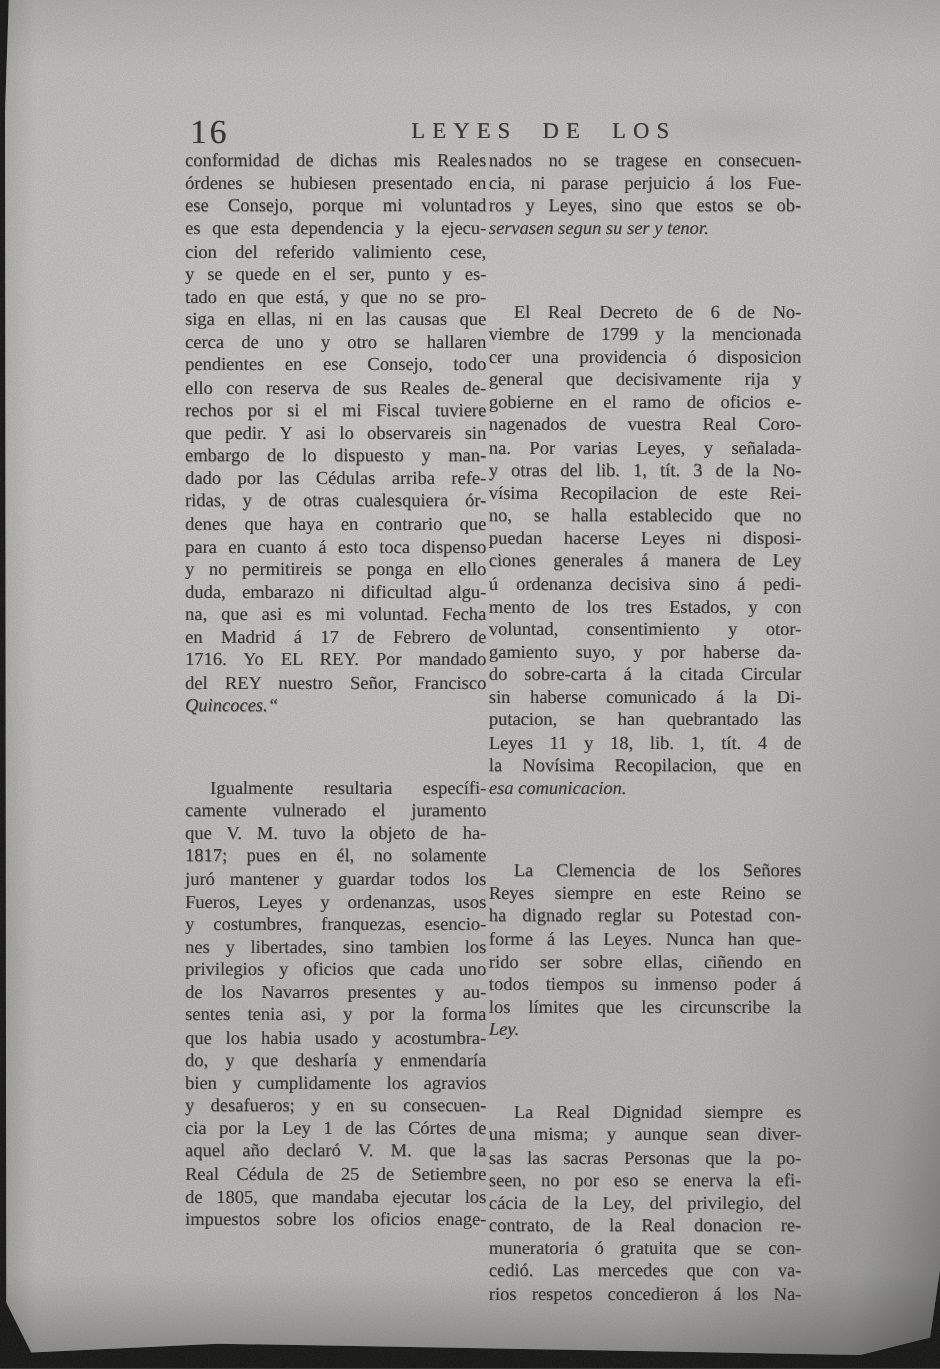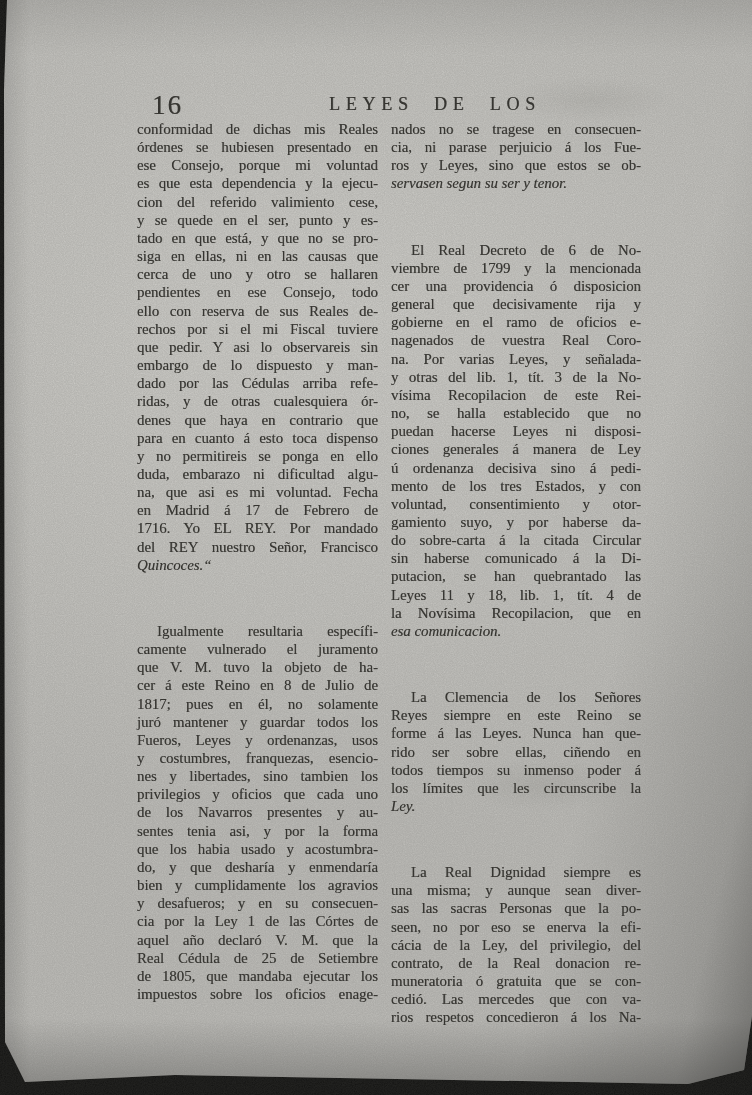--- a/index.html
+++ b/index.html
@@ -36,21 +36,21 @@
     letter-spacing:0.32em;word-spacing:0.55em;
     text-shadow:0.4px 0.4px 0.5px rgba(43,42,38,0.55);
     white-space:nowrap;
   }
   .col{
     position:absolute;top:120px;
     font-size:14.8px;line-height:18.15px;
     color:#2b2a26;
     text-shadow:0.35px 0.35px 0.45px rgba(43,42,38,0.50);
   }
-  .col-left{left:137px;width:241px;}
+  .col-left{left:148px;width:241px;}
   .col-right{left:391px;width:250px;}
   .line{text-align:justify;text-align-last:justify;white-space:normal;}
   .line.indent{text-indent:20px;margin-top:48px;}
   .line.flush{text-align-last:left;font-style:italic;}
   .grain{position:absolute;inset:0;pointer-events:none;}
   .smudge{
     position:absolute;pointer-events:none;
     background:radial-gradient(closest-side, rgba(90,88,82,0.10), rgba(90,88,82,0) 75%);
   }
   .smudge.a{left:480px;top:70px;width:220px;height:60px;}
@@ -89,21 +89,20 @@
         <div class="line">y no permitireis se ponga en ello</div>
         <div class="line">duda, embarazo ni dificultad algu-</div>
         <div class="line">na, que asi es mi voluntad. Fecha</div>
         <div class="line">en Madrid á 17 de Febrero de</div>
         <div class="line">1716. Yo EL REY. Por mandado</div>
         <div class="line">del REY nuestro Señor, Francisco</div>
         <div class="line flush">Quincoces.“</div>
         <div class="line indent">Igualmente resultaria específi-</div>
         <div class="line">camente vulnerado el juramento</div>
         <div class="line">que V. M. tuvo la objeto de ha-</div>
-        <div class="line">cer á este Reino en 8 de Julio de</div>
         <div class="line">1817; pues en él, no solamente</div>
         <div class="line">juró mantener y guardar todos los</div>
         <div class="line">Fueros, Leyes y ordenanzas, usos</div>
         <div class="line">y costumbres, franquezas, esencio-</div>
         <div class="line">nes y libertades, sino tambien los</div>
         <div class="line">privilegios y oficios que cada uno</div>
         <div class="line">de los Navarros presentes y au-</div>
         <div class="line">sentes tenia asi, y por la forma</div>
         <div class="line">que los habia usado y acostumbra-</div>
         <div class="line">do, y que desharía y enmendaría</div>
@@ -137,20 +136,21 @@
         <div class="line">voluntad, consentimiento y otor-</div>
         <div class="line">gamiento suyo, y por haberse da-</div>
         <div class="line">do sobre-carta á la citada Circular</div>
         <div class="line">sin haberse comunicado á la Di-</div>
         <div class="line">putacion, se han quebrantado las</div>
         <div class="line">Leyes 11 y 18, lib. 1, tít. 4 de</div>
         <div class="line">la Novísima Recopilacion, que en</div>
         <div class="line flush">esa comunicacion.</div>
         <div class="line indent">La Clemencia de los Señores</div>
         <div class="line">Reyes siempre en este Reino se</div>
+        <div class="line">ha dignado reglar su Potestad con-</div>
         <div class="line">forme á las Leyes. Nunca han que-</div>
         <div class="line">rido ser sobre ellas, ciñendo en</div>
         <div class="line">todos tiempos su inmenso poder á</div>
         <div class="line">los límites que les circunscribe la</div>
         <div class="line flush">Ley.</div>
         <div class="line indent">La Real Dignidad siempre es</div>
         <div class="line">una misma; y aunque sean diver-</div>
         <div class="line">sas las sacras Personas que la po-</div>
         <div class="line">seen, no por eso se enerva la efi-</div>
         <div class="line">cácia de la Ley, del privilegio, del</div>

